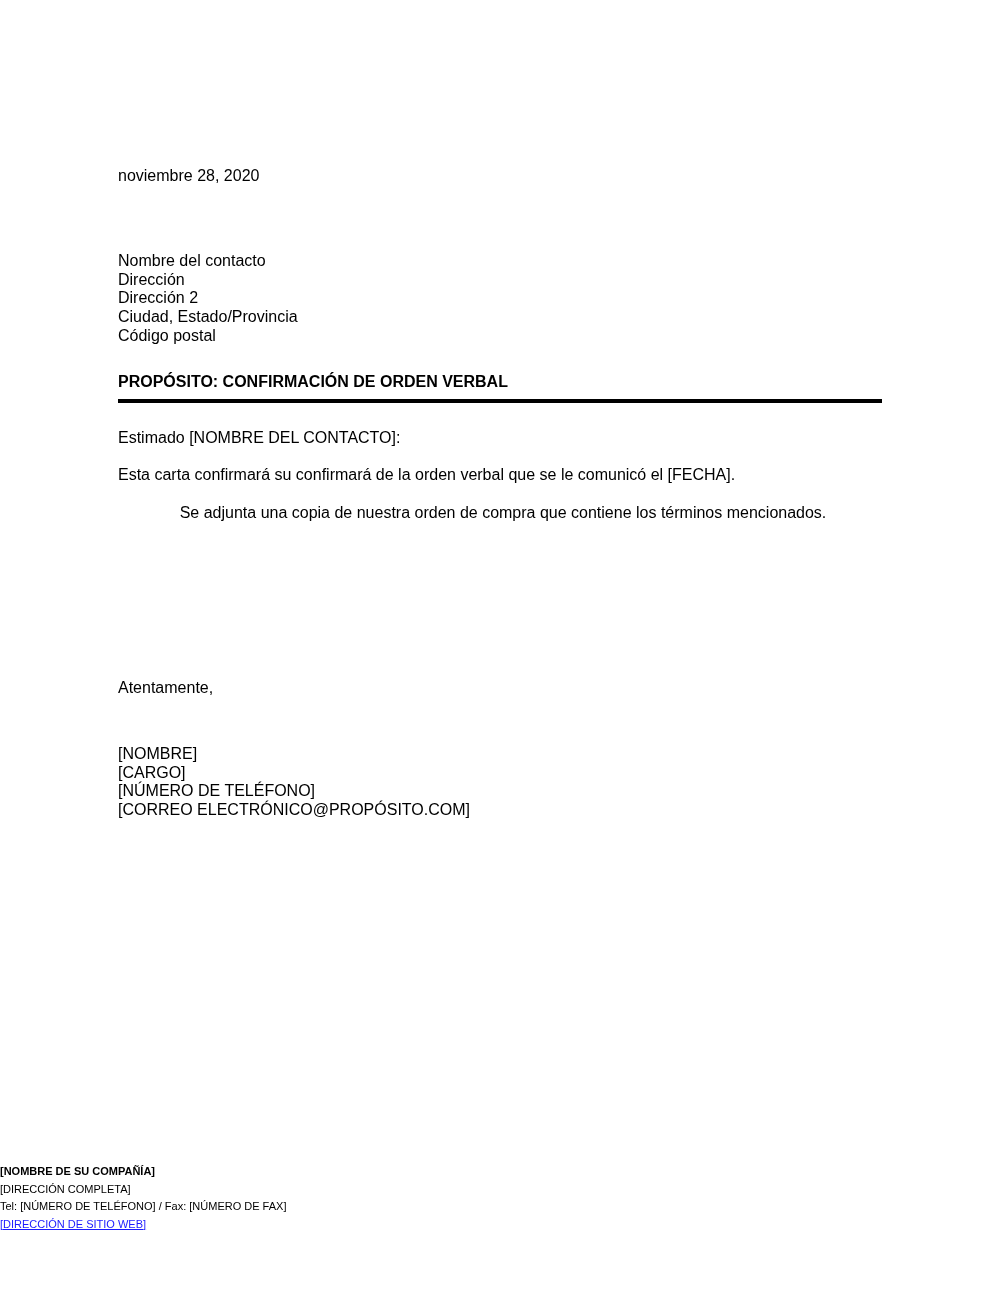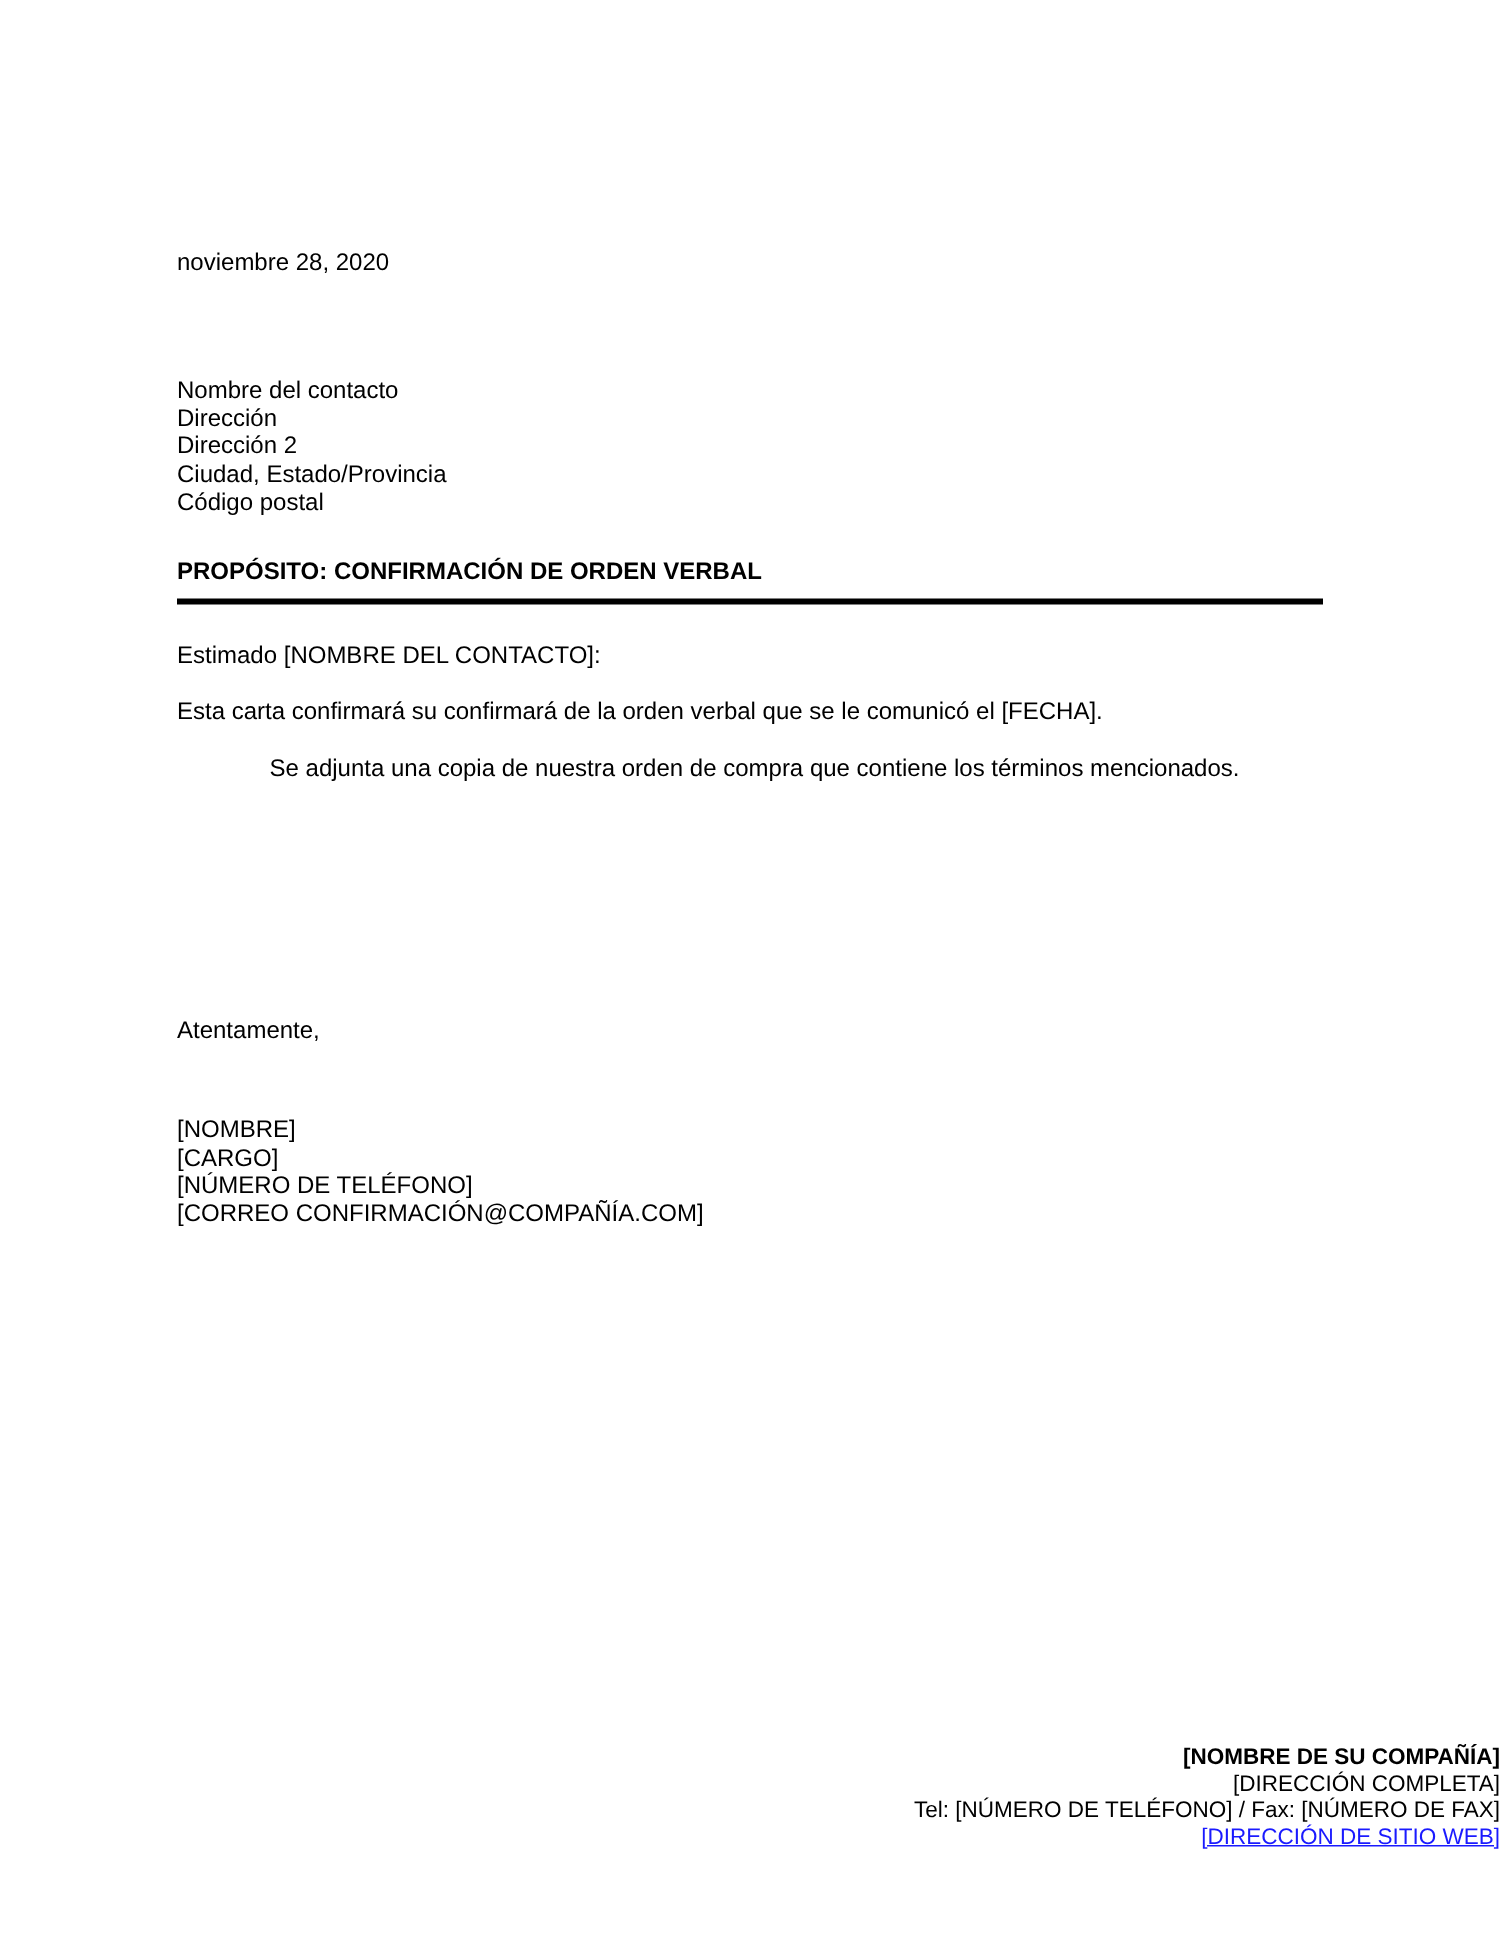--- a/index.html
+++ b/index.html
@@ -74,22 +74,22 @@
       left: 118px;
       top: 729px;
       margin-top: 16px;
     }
     .signature div { height: 18.7px; }
     .footer {
       position: absolute;
       left: 0;
       top: 1163px;
       width: 1000px;
-      text-align: right;
-      font-size: 15px;
+      text-align: left;
+      font-size: 11px;
       line-height: 17.5px;
     }
     .footer .company { font-weight: bold; }
     .footer a {
       color: #1a1aff;
       text-decoration: underline;
     }
   </style>
 </head>
 <body>
@@ -113,21 +113,21 @@
 
   <div class="para p1">Esta carta confirmará su confirmará de la orden verbal que se le comunicó el [FECHA].</div>
   <div class="para p2">Se adjunta una copia de nuestra orden de compra que contiene los términos mencionados.</div>
 
   <div class="closing">Atentamente,</div>
 
   <div class="signature">
     <div>[NOMBRE]</div>
     <div>[CARGO]</div>
     <div>[NÚMERO DE TELÉFONO]</div>
-    <div>[CORREO CONFIRMACIÓN@COMPAÑÍA.COM]</div>
+    <div>[CORREO ELECTRÓNICO@PROPÓSITO.COM]</div>
   </div>
 
   <div class="footer">
     <div class="company">[NOMBRE DE SU COMPAÑÍA]</div>
     <div>[DIRECCIÓN COMPLETA]</div>
     <div>Tel: [NÚMERO DE TELÉFONO] / Fax: [NÚMERO DE FAX]</div>
     <div><a>[DIRECCIÓN DE SITIO WEB]</a></div>
   </div>
 
 </div>

